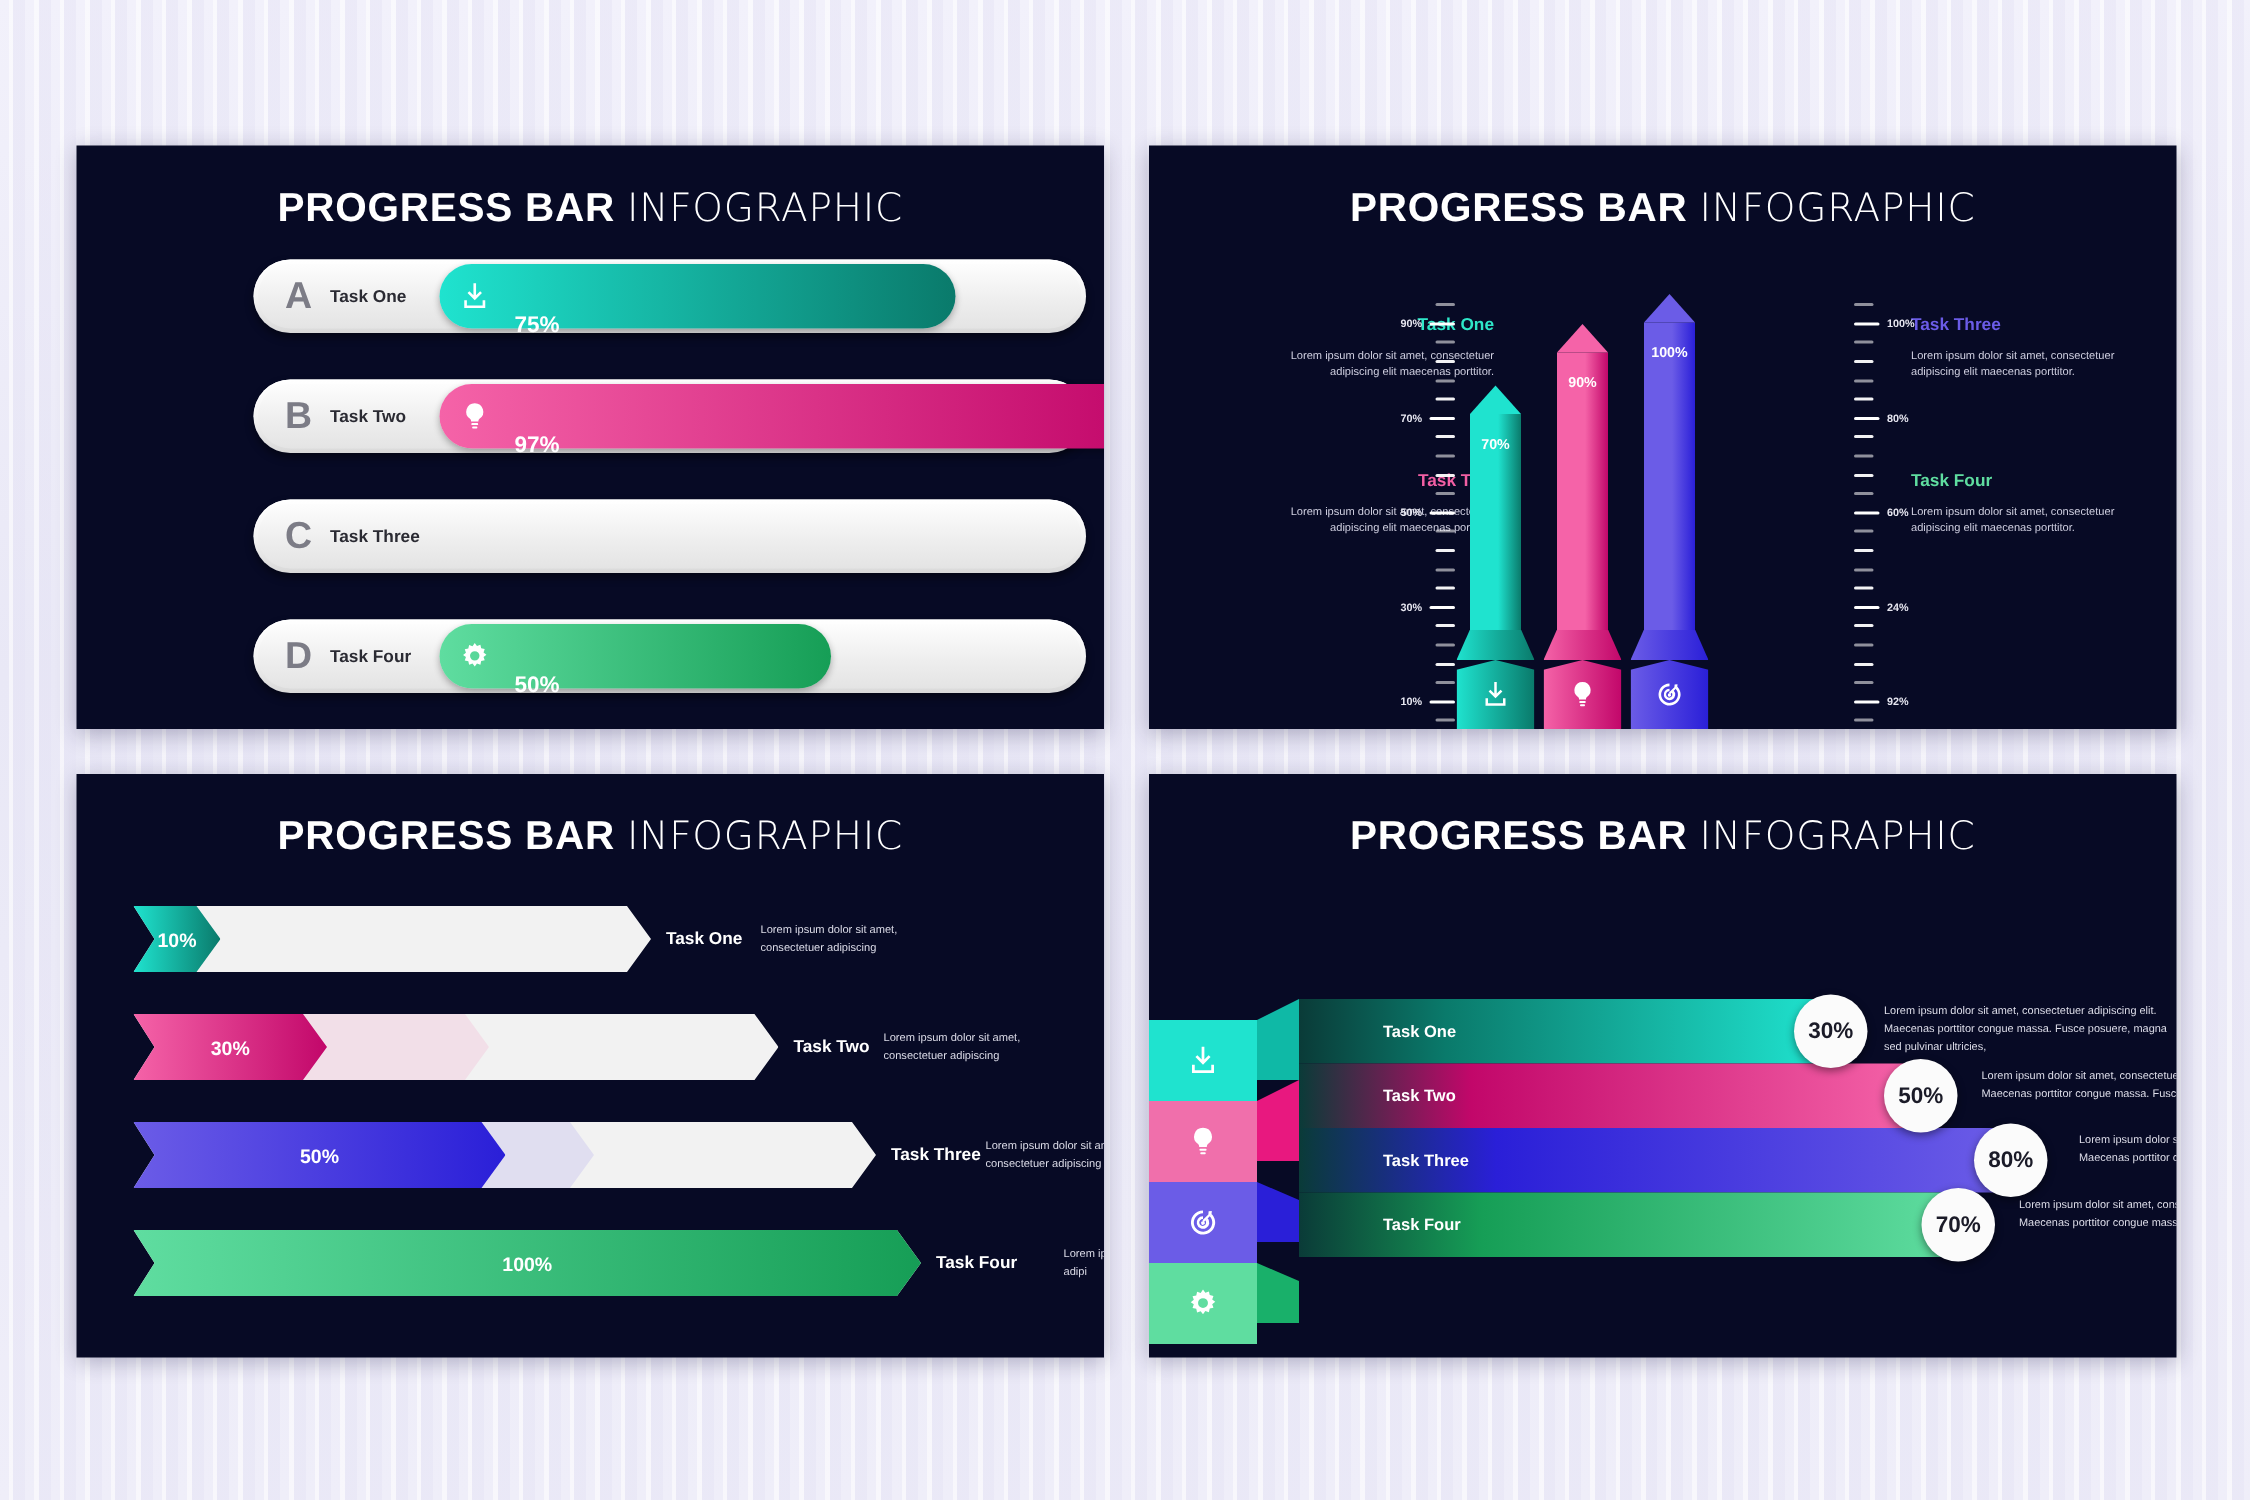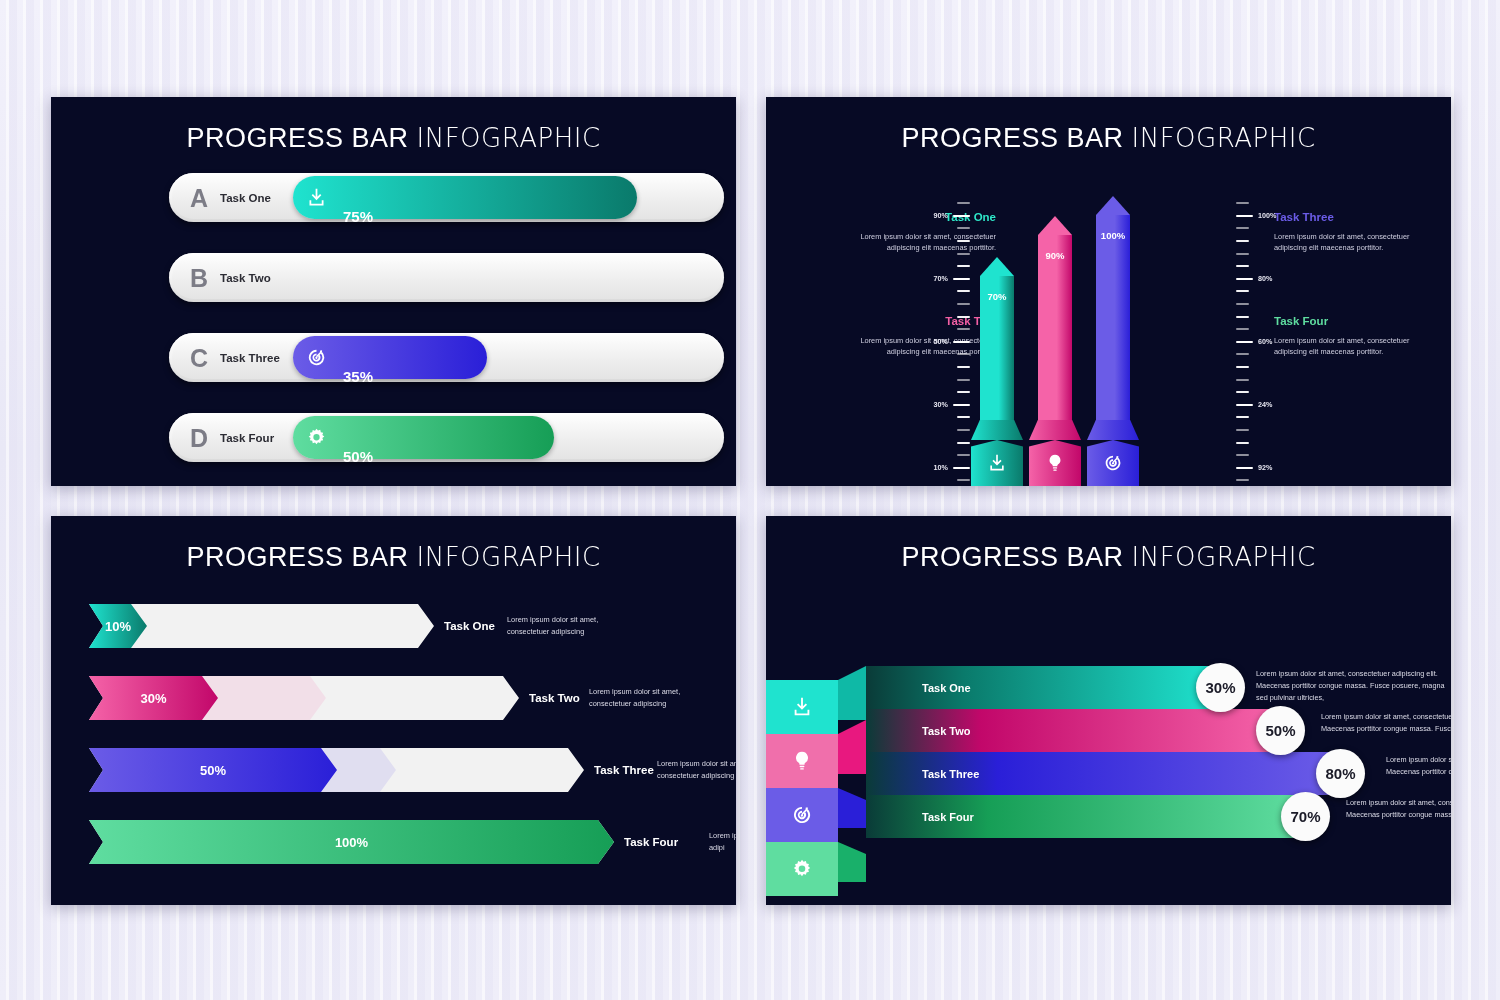--- a/index.html
+++ b/index.html
@@ -22,21 +22,21 @@
   }
   #slide-1{left:51px;top:97px;width:685px;height:389px;}
   #slide-2{left:766px;top:97px;width:685px;height:389px;}
   #slide-3{left:51px;top:516px;width:685px;height:389px;}
   #slide-4{left:766px;top:516px;width:685px;height:389px;}
 
   .title{
     position:absolute;left:0;right:0;top:26px;text-align:center;
     font-size:27px;letter-spacing:.5px;color:#fff;white-space:nowrap;
   }
-  .title .b{font-weight:normal;}
+  .title .b{font-weight:bold;}
   .title .l{font-weight:300;font-family:"DejaVu Sans", sans-serif;font-size:26px;}
 
   
   .pill-list{position:absolute;left:118px;top:76px;width:555px;}
   .pill-row{
     position:relative;height:49px;margin-bottom:31px;
     border-radius:26px;
     background:linear-gradient(180deg,#ffffff 0%,#f4f4f4 48%,#d9d9d9 100%);
     box-shadow:0 3px 6px rgba(0,0,0,.45), inset 0 1px 1px #fff;
   }
@@ -173,35 +173,35 @@
             </svg>
           </span>
           <span class="pv">75%</span>
         </div>
       </div>
       <div class="pill-row">
         <div class="pill-inner">
           <div class="pill-letter">B</div>
           <div class="pill-task">Task Two</div>
         </div>
+        <div class="pill-fill" style="width:85%;background:linear-gradient(90deg,#f563a8 0%,#c2076a 100%)">
+          <span class="ic">
+            <svg viewBox="0 0 24 24">
+              <path d="M12 2a6.5 6.5 0 0 0-3.6 11.9c.5.4.8.9.8 1.5v.6h5.6v-.6c0-.6.3-1.1.8-1.5A6.5 6.5 0 0 0 12 2z"></path>
+              <rect x="9.4" y="17.2" width="5.2" height="1.5" rx=".7"></rect>
+              <rect x="10" y="19.8" width="4" height="1.5" rx=".7"></rect>
+            </svg>
+          </span>
+          <span class="pv">97%</span>
+        </div>
       </div>
       <div class="pill-row">
         <div class="pill-inner">
           <div class="pill-letter">C</div>
           <div class="pill-task">Task Three</div>
-        </div>
-        <div class="pill-fill" style="width:35%;background:linear-gradient(90deg,#6b5ce7 0%,#2a1fd8 100%)">
-          <span class="ic">
-            <svg viewBox="0 0 24 24">
-              <path d="M12 3.2a8.8 8.8 0 1 0 6.3 2.6l-1.5 1.5A6.7 6.7 0 1 1 12 5.3V3.2z"></path>
-              <path d="M12 7.4a4.6 4.6 0 1 0 3.3 1.4l-1.6 1.6a2.5 2.5 0 1 1-1.7-.9V7.4z"></path>
-              <path d="M12 11.1a1.3 1.3 0 1 0 .9.4l5.3-5.3.2-2.5-2.3.2-.2 2.2-4.3 4.3z"></path>
-            </svg>
-          </span>
-          <span class="pv">35%</span>
         </div>
       </div>
       <div class="pill-row">
         <div class="pill-inner">
           <div class="pill-letter">D</div>
           <div class="pill-task">Task Four</div>
         </div>
         <div class="pill-fill" style="width:47%;background:linear-gradient(90deg,#5fdda0 0%,#169e56 100%)">
           <span class="ic">
             <svg viewBox="0 0 24 24">

